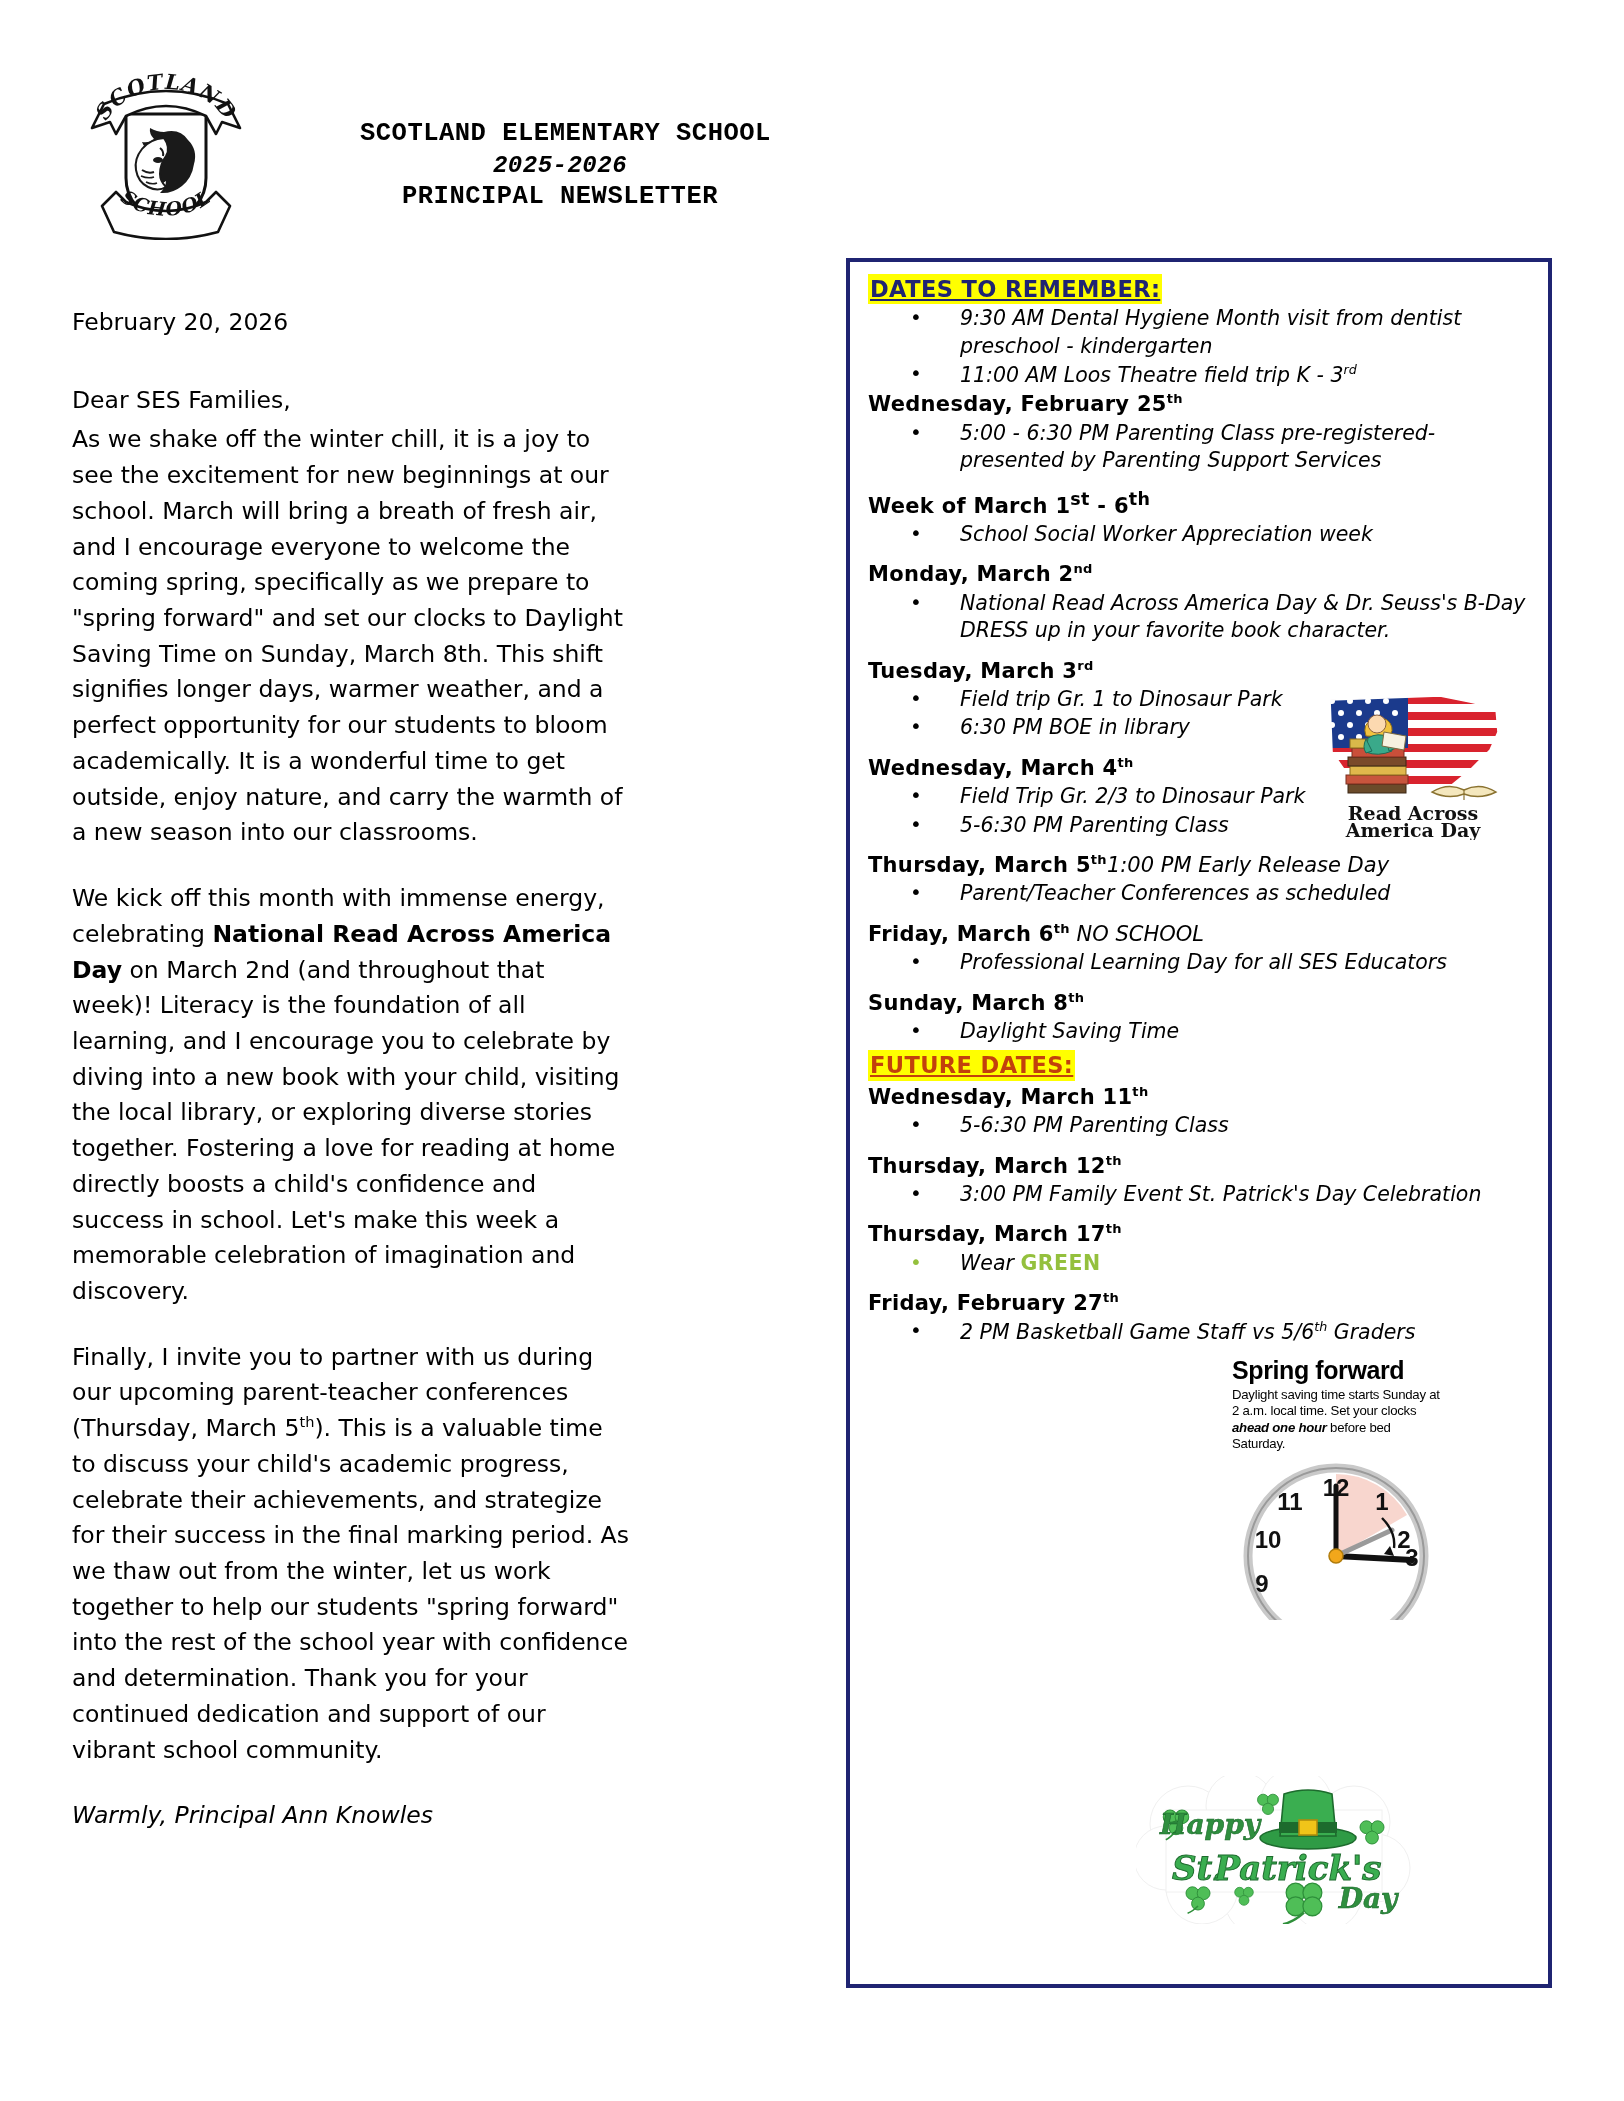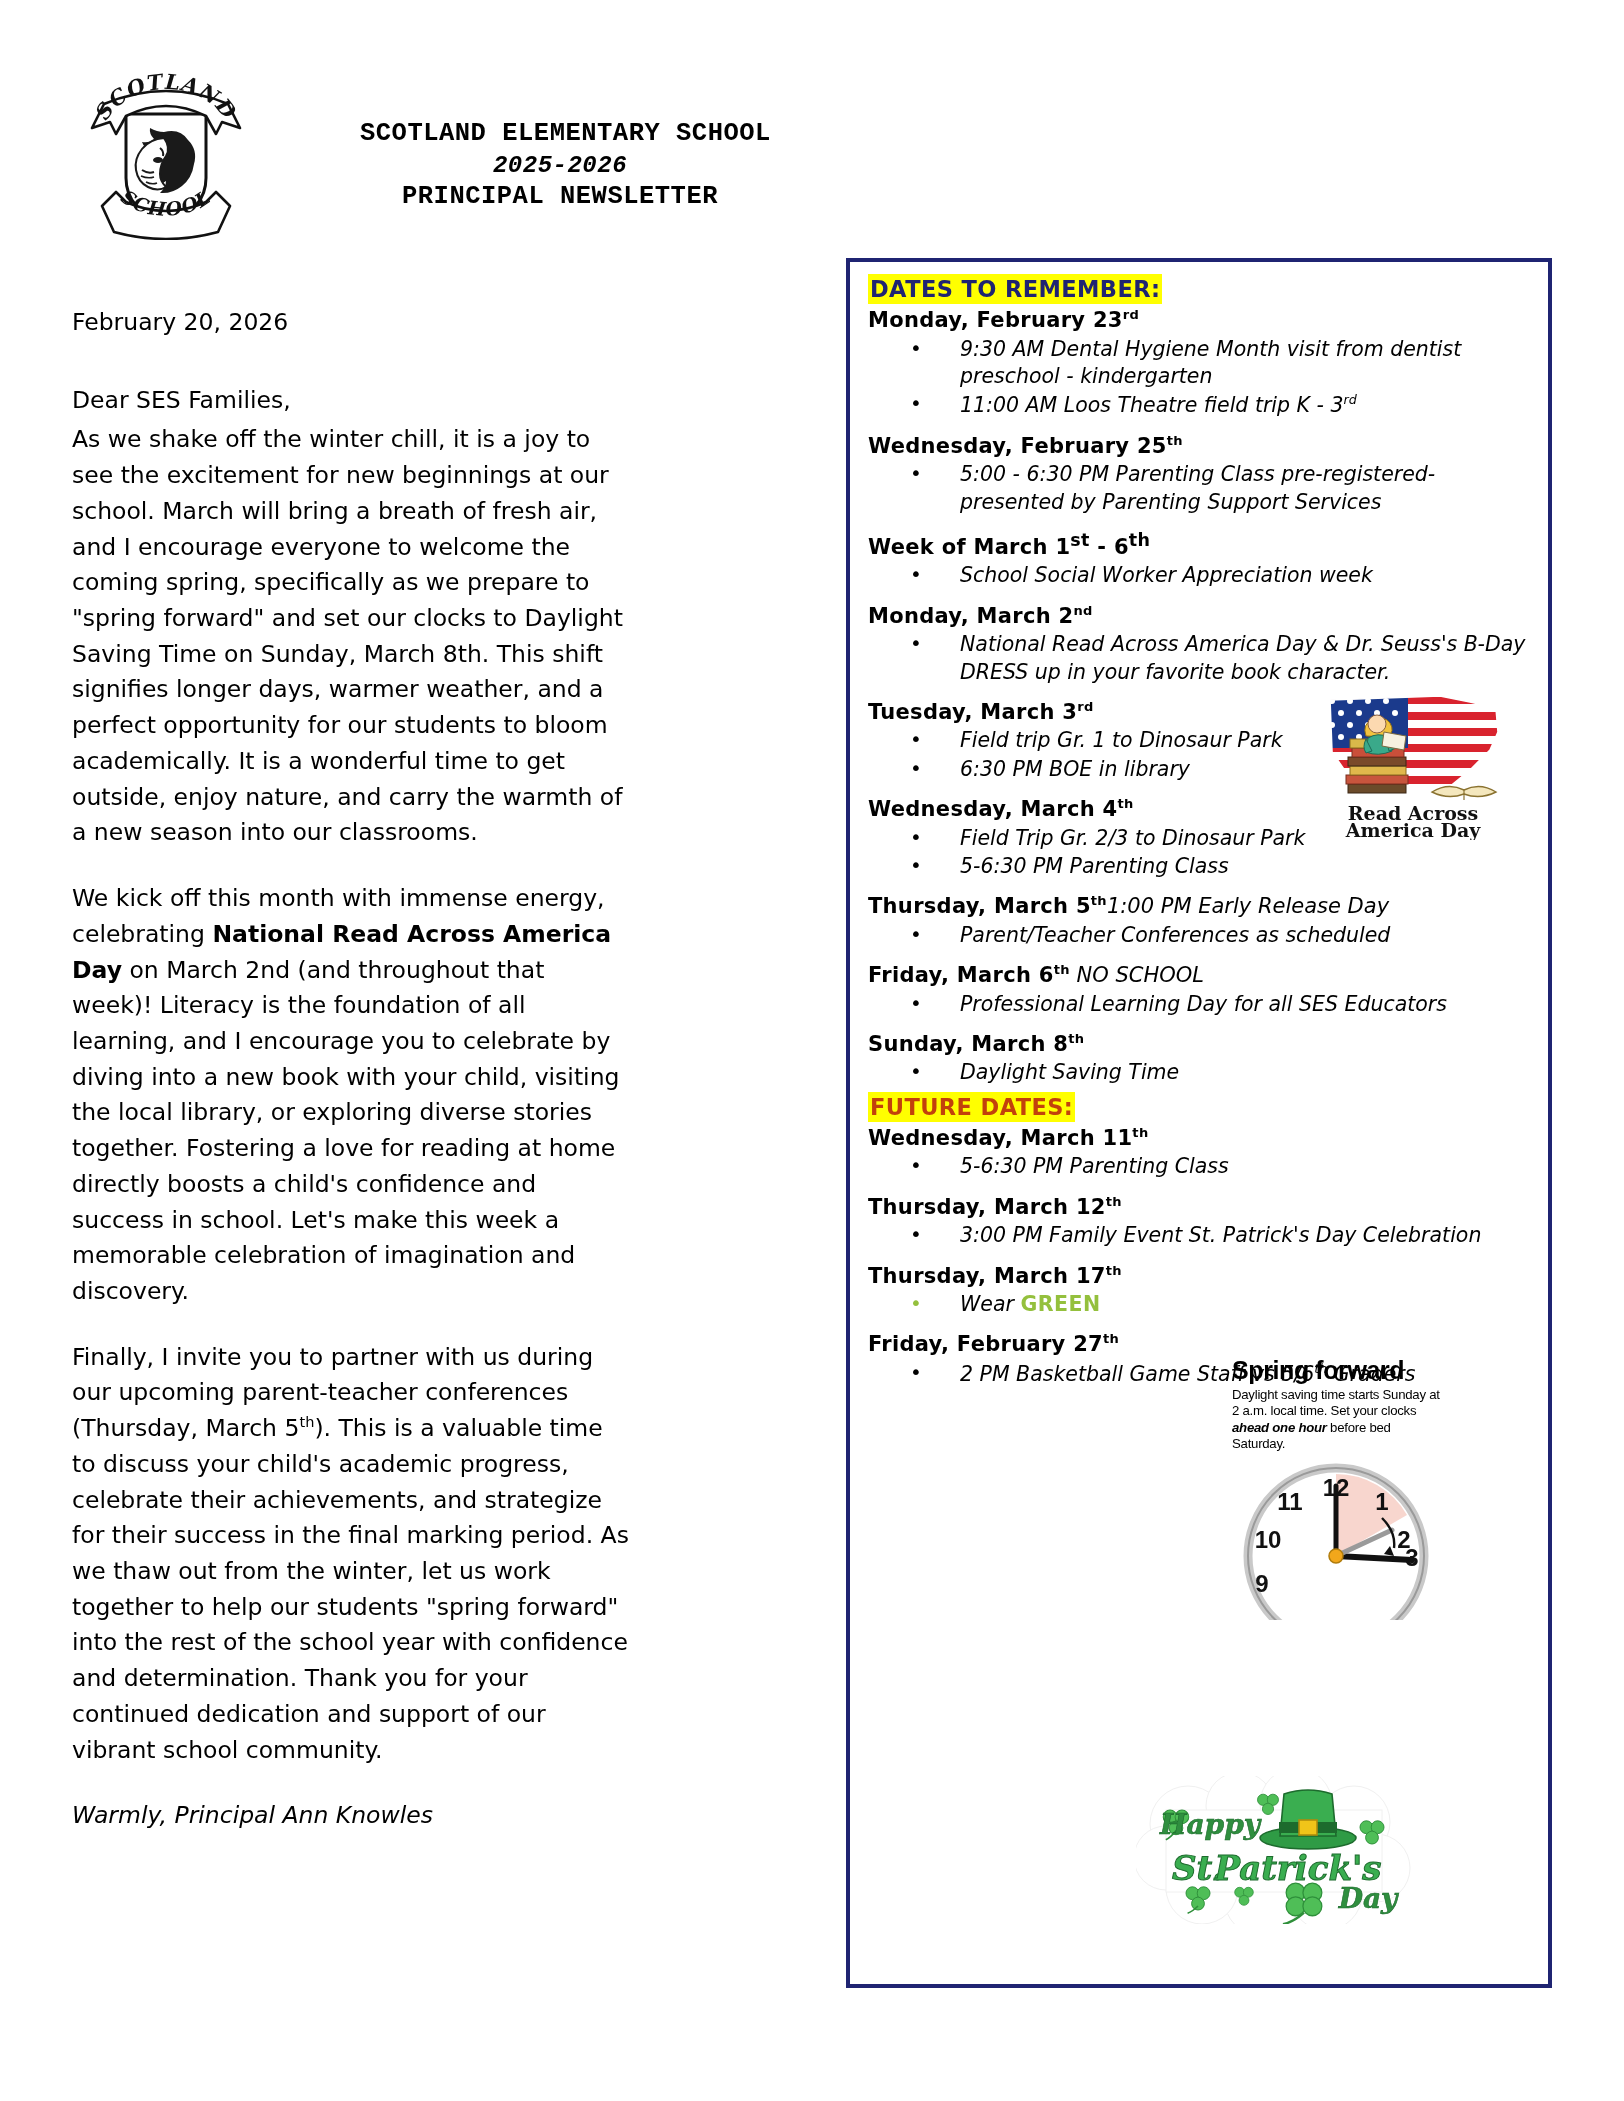--- a/index.html
+++ b/index.html
@@ -82,20 +82,21 @@
     font-family: "DejaVu Sans", sans-serif;
     font-size: 20.5px;
     line-height: 1.30;
   }
 
   .sec-head {
     display: inline-block;
     font-weight: 700;
     font-size: 22.5px;
     background: #ffff00;
+    text-decoration: underline;
     text-underline-offset: 2px;
     padding: 1px 2px 0 2px;
     letter-spacing: 0.4px;
     margin-bottom: 1px;
   }
   .sec-head.navy { color: #1f2472; }
   .sec-head.black { color: #c2410c; }
 
   .day-head {
     font-weight: 700;
@@ -237,21 +238,20 @@
 
     <p class="signature">Warmly, Principal Ann Knowles</p>
   </div>
 
   <div class="dates-box">
     <div class="dates-inner">
 
       <div class="sec-head navy">DATES TO REMEMBER:</div>
 
       <div id="entries-slot">
-          <div class="day-head"><span>Monday,  February 23</span><span class="suffix">rd</span></div>
           <ul class="items">
             <li>9:30 AM Dental Hygiene Month visit from dentist preschool - kindergarten</li>
             <li>11:00 AM Loos Theatre field trip K - 3<sup>rd</sup></li>
           </ul>
           <div class="day-head"><span>Wednesday,  February 25</span><span class="suffix">th</span></div>
           <ul class="items">
             <li>5:00 - 6:30 PM Parenting Class pre-registered- presented by Parenting Support Services</li>
           </ul>
           <div class="day-head"><span>Week of March 1<sup>st</sup> - 6<sup>th</sup></span></div>
           <ul class="items">

